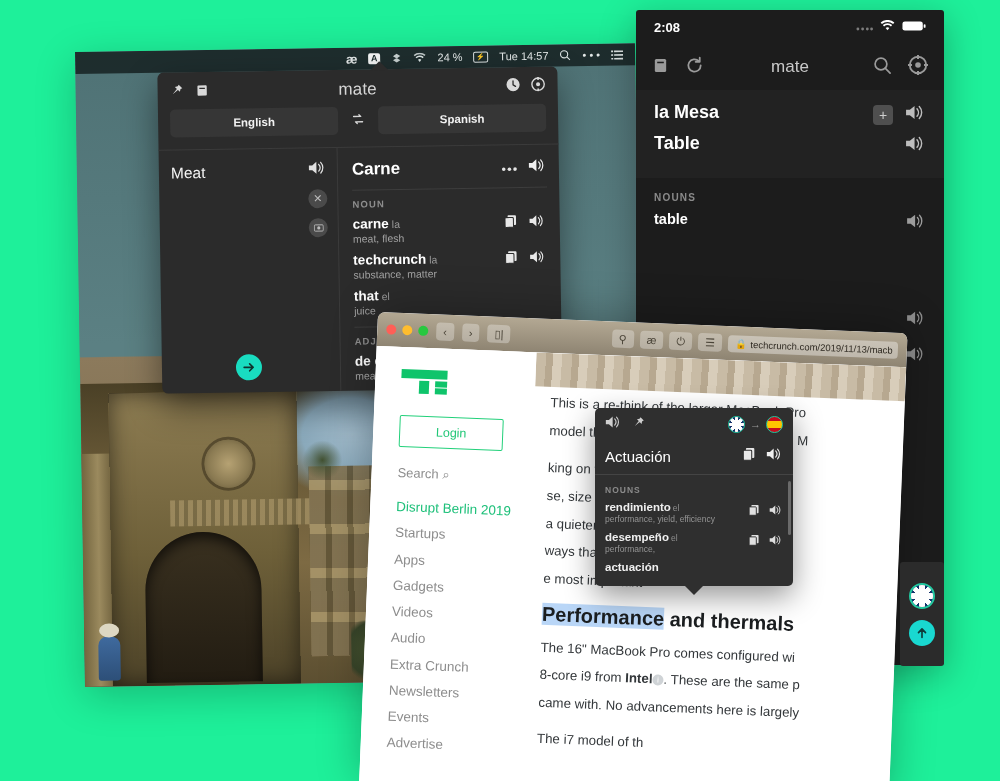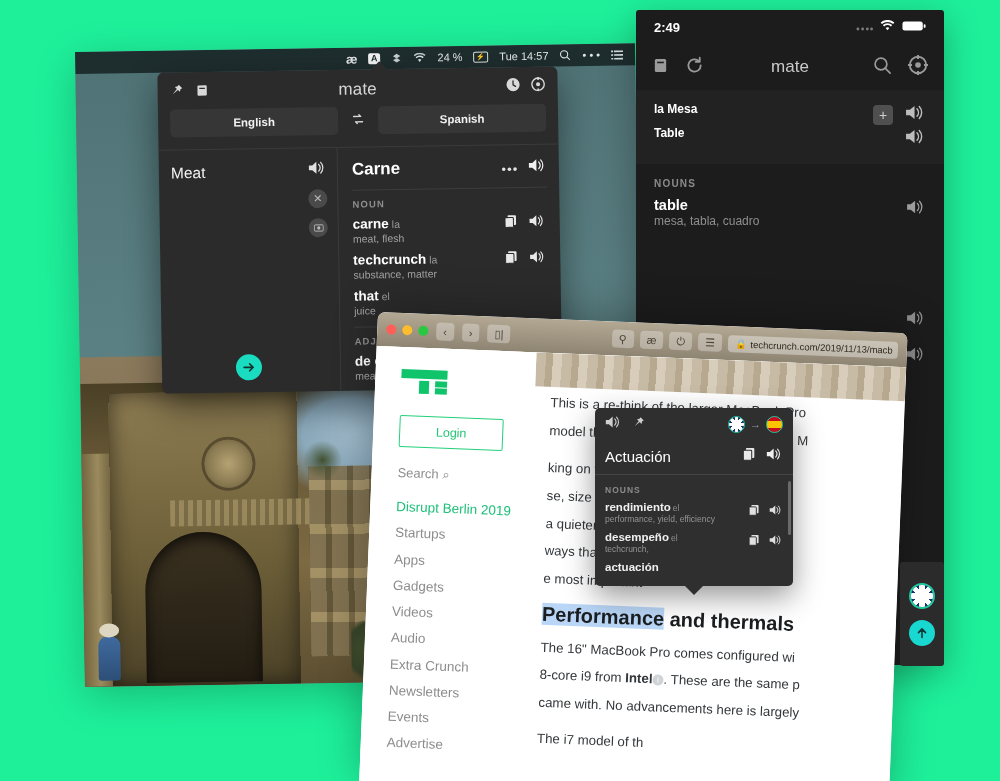--- a/index.html
+++ b/index.html
@@ -213,21 +213,21 @@
     position: relative;
   }
   #mobile-nav .nv { display: flex; gap: 16px; align-items: center; color: #9a9a9a; }
   #mobile-nav .nv-right { margin-left: auto; display: flex; gap: 16px; align-items: center; color: #9a9a9a; }
   #mobile-nav .m-title {
     position: absolute; left: 0; right: 0; text-align: center;
     font-size: 17px; color: #c9c9c9; pointer-events: none;
   }
   #mobile-card { background: #222222; padding: 12px 18px 14px 18px; }
   .m-row { position: relative; margin-bottom: 10px; }
-  .m-row .m-word { font-size: 12px; font-weight: 700; color: #fff; }
+  .m-row .m-word { font-size: 18px; font-weight: 700; color: #fff; }
   .m-row .m-ipa { font-size: 11.5px; color: #8f8f8f; margin-top: 1px; }
   .m-row .m-icons { position: absolute; right: 0; top: 2px; display: flex; gap: 12px; align-items: center; }
   .add-sq {
     width: 20px; height: 20px; border-radius: 4px; background: #4f4f4f; color: #cfcfcf;
     display: flex; align-items: center; justify-content: center; font-size: 14px; line-height: 1;
   }
   #mobile-list { padding: 12px 18px 0 18px; }
   #mobile-list .pos-label { font-size: 10px; letter-spacing: 1.2px; color: #8a8a8a; margin-bottom: 8px; }
   .ml-row { position: relative; margin-bottom: 12px; }
   .ml-row .w { font-size: 14.5px; font-weight: 700; color: #fff; }
@@ -579,21 +579,21 @@
           <div class="head"><span>de carne</span></div>
           <div class="sub">meat</div>
         </div>
       </div>
     </div>
   </div>
 </div>
 
 <div id="mobile">
   <div id="mobile-status">
-    <span>2:49</span>
+    <span>2:08</span>
     <span class="st-right">
       <span>
         <svg width="17" height="6" viewBox="0 0 18 6">
             <circle cx="2" cy="3" r="1.5" fill="#7d7d7d"></circle>
             <circle cx="7" cy="3" r="1.5" fill="#7d7d7d"></circle>
             <circle cx="12" cy="3" r="1.5" fill="#7d7d7d"></circle>
             <circle cx="16.5" cy="3" r="1.5" fill="#7d7d7d"></circle>
           </svg>
       </span>
       <span>
@@ -671,21 +671,20 @@
             </svg>
         </span>
       </span>
     </div>
   </div>
 
   <div id="mobile-list">
     <div class="pos-label">NOUNS</div>
     <div class="ml-row">
       <div class="w">table</div>
-      <div class="t">mesa, tabla, cuadro</div>
       <span class="sp">
         <svg width="20" height="16" viewBox="0 0 22 18">
             <path d="M1 6h4L10 2v14L5 12H1z" fill="#9c9c9c"></path>
             <path d="M12.6 5a6 6 0 0 1 0 8M15 2.6a9.4 9.4 0 0 1 0 12.8" stroke="#9c9c9c" stroke-width="1.5" fill="none" stroke-linecap="round"></path>
           </svg>
       </span>
     </div>
   </div>
 
   <span class="ghost-sp" style="top:300px">
@@ -820,21 +819,21 @@
             </svg></span>
         <span><svg width="14" height="12" viewBox="0 0 20 16">
               <path d="M1 5.5h3.6L9 1.6v12.8L4.6 10.5H1z" fill="#e0e0e0"></path>
               <path d="M11.4 4.4a5.4 5.4 0 0 1 0 7.2M13.6 2.3a8.4 8.4 0 0 1 0 11.4" stroke="#e0e0e0" stroke-width="1.4" fill="none" stroke-linecap="round"></path>
             </svg></span>
       </span>
     </div>
 
     <div class="ext-entry">
       <div class="h"><span>desempeño</span><span class="art">el</span></div>
-      <div class="s">techcrunch,</div>
+      <div class="s">performance,</div>
       <span class="ei">
         <span><svg width="12" height="12" viewBox="0 0 15 15">
               <rect x="4.2" y="1.2" width="9" height="10.5" rx="1" fill="#e0e0e0"></rect>
               <rect x="1.4" y="3.6" width="9" height="10.5" rx="1" fill="#e0e0e0" stroke="#2f2f2f" stroke-width="1.2"></rect>
             </svg></span>
         <span><svg width="14" height="12" viewBox="0 0 20 16">
               <path d="M1 5.5h3.6L9 1.6v12.8L4.6 10.5H1z" fill="#e0e0e0"></path>
               <path d="M11.4 4.4a5.4 5.4 0 0 1 0 7.2M13.6 2.3a8.4 8.4 0 0 1 0 11.4" stroke="#e0e0e0" stroke-width="1.4" fill="none" stroke-linecap="round"></path>
             </svg></span>
       </span>

